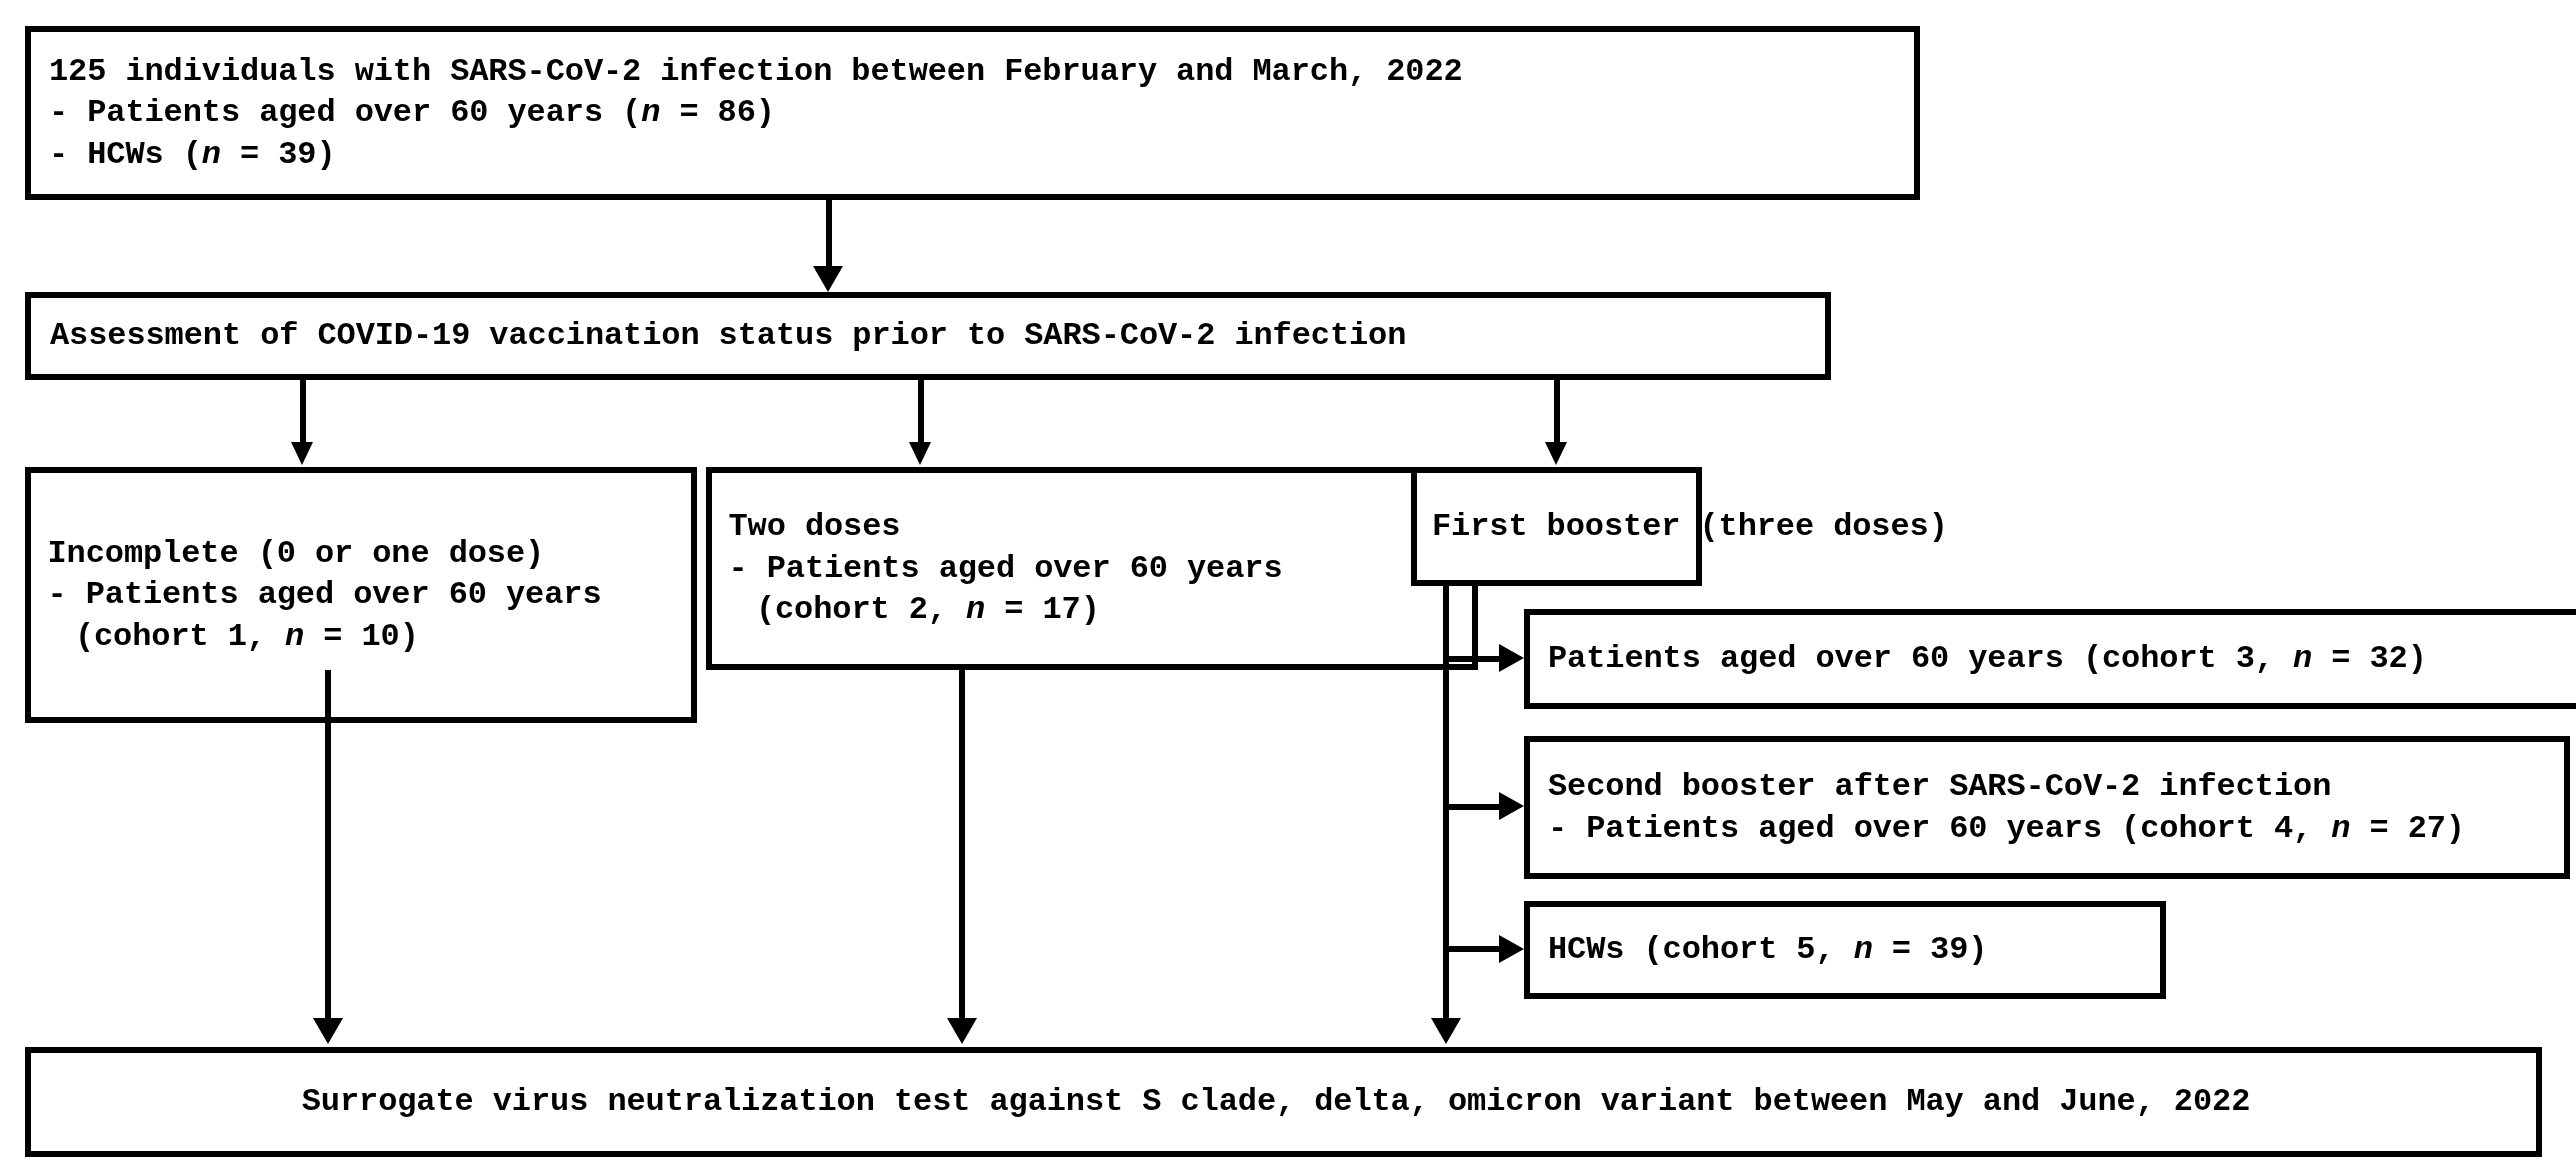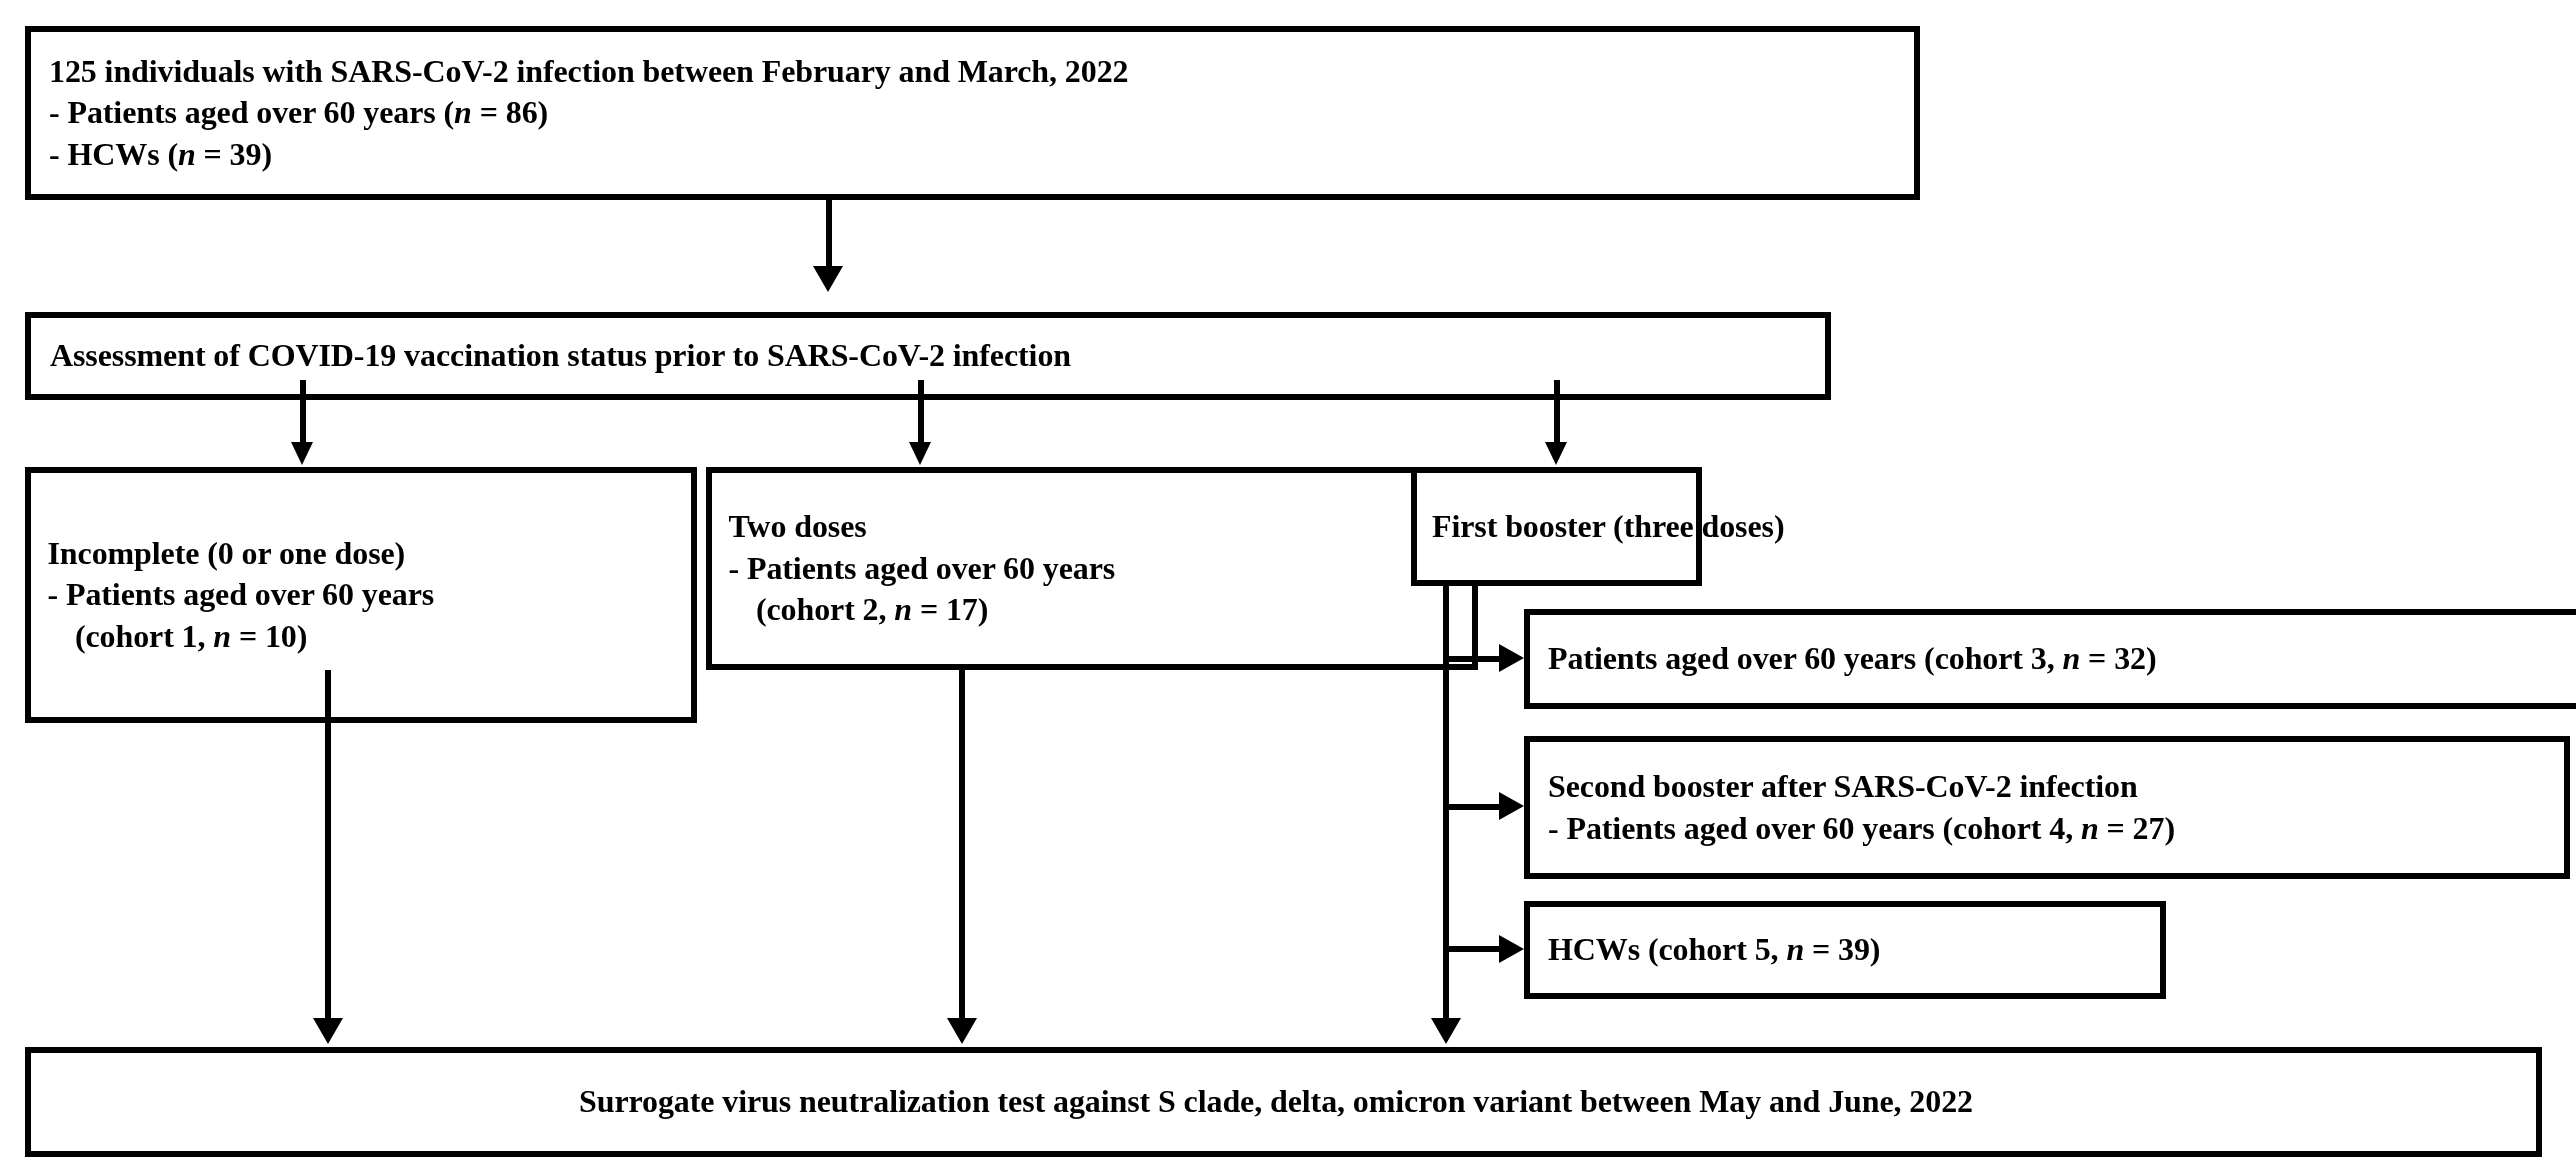--- a/index.html
+++ b/index.html
@@ -6,21 +6,21 @@
   html, body {
     margin: 0;
     padding: 0;
     background: #ffffff;
   }
   #canvas {
     position: relative;
     width: 2576px;
     height: 1166px;
     background: #ffffff;
-    font-family: Liberation Serif, serif;
+    font-family: Liberation Mono, monospace;
     overflow: hidden;
   }
   
   .box {
     position: absolute;
     box-sizing: border-box;
     background: #ffffff;
     border: 6.2px solid #000000;
     display: flex;
     align-items: center;
@@ -39,21 +39,21 @@
     letter-spacing: -0.1px;
   }
   .line.ind { padding-left: 27.4px; }
   em.n {
     font-style: italic;
     font-weight: bold;
   }
 
   
   #box-top        { left: 25px;   top: 26px;   width: 1895px; height: 174px; }
-  #box-assessment { left: 25px;   top: 292px;  width: 1806px; height: 88px; margin-top: 20px; }
+  #box-assessment { left: 25px;   top: 292px;  width: 1806px; height: 88px; }
   #box-incomplete { left: 25px;   top: 467px;  width: 672px;  height: 256px; }
   #box-twodoses   { left: 706px; top: 467px;  width: 772px;  height: 203px; }
   #box-booster    { left: 1411px; top: 467px;  width: 291px;  height: 119px; }
   #box-cohort3    { left: 1524px; top: 609px;  width: 1144px; height: 100px; }
   #box-cohort4    { left: 1524px; top: 736px; width: 1046px; height: 143px; justify-content: center; }
   #box-cohort5    { left: 1524px; top: 901px; width: 642px;  height: 98px; }
   #box-bottom     { left: 25px;   top: 1047px; width: 2517px; height: 110px; }
 
   #box-top .inner        { padding-left: 18px; }
   #box-assessment .inner { padding-left: 19px; }

